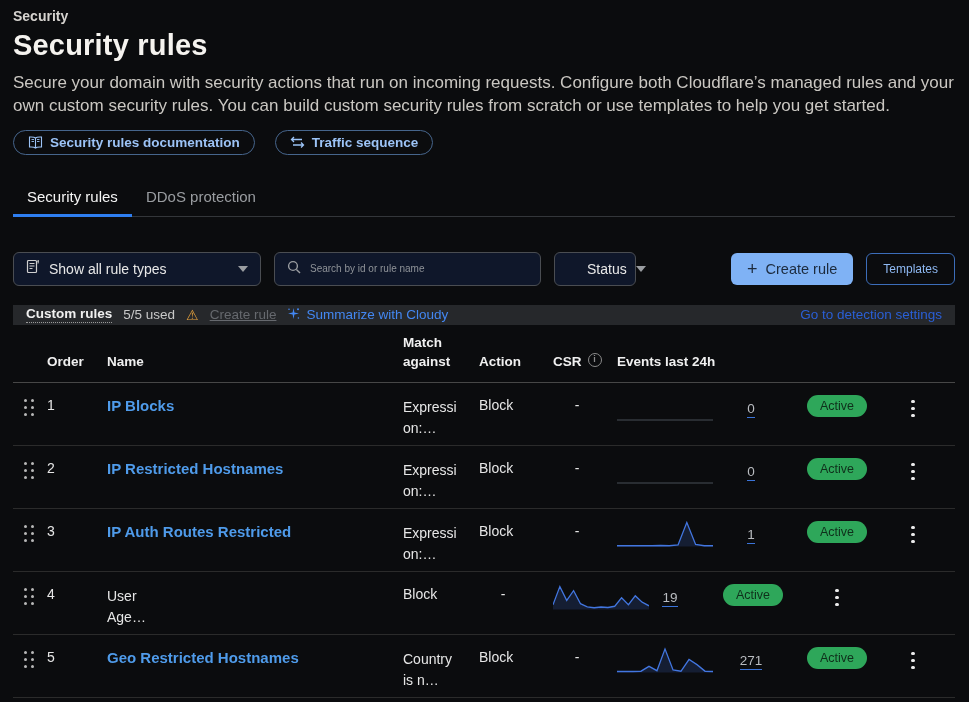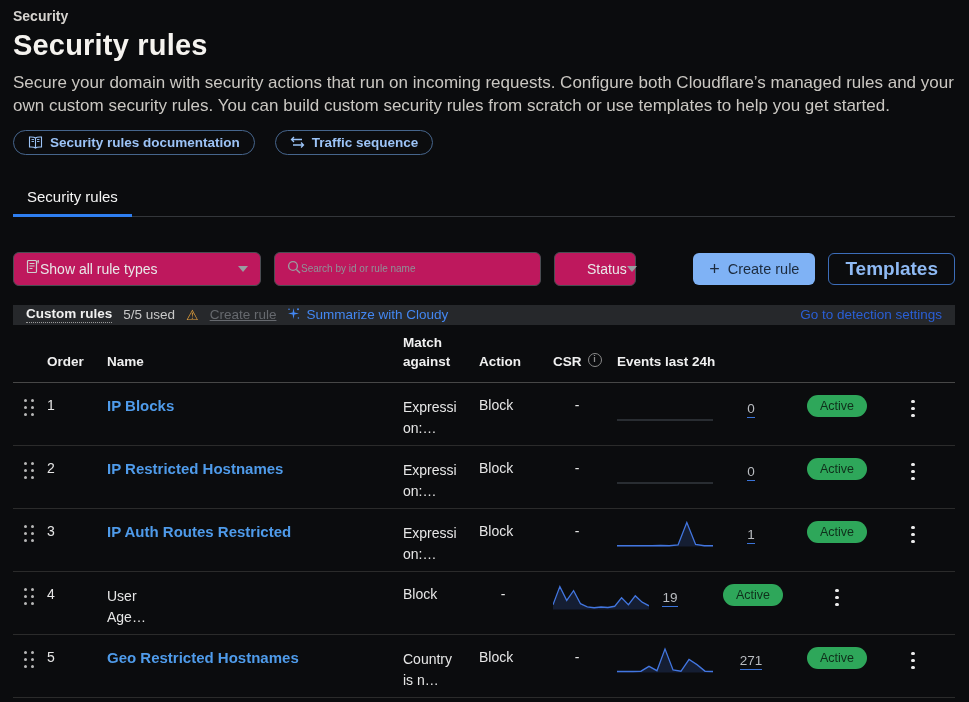--- a/index.html
+++ b/index.html
@@ -27,43 +27,43 @@
   .tabs { display:flex; margin-top:24px; border-bottom:1px solid #33363a; }
   .tab { font-size:15px; color:#9a9da1; padding:9px 14px 11px 14px; position:relative; cursor:pointer; }
   .tab.active { color:#f5f5f5; }
   .tab.active::after {
     content:""; position:absolute; left:0; right:0; bottom:-1px; height:3px;
     background:var(--tab_underline,#2e7ef0);
   }
   
   .filter-row { display:flex; align-items:center; gap:13px; margin-top:35px; }
   .select-box, .search-box {
-    height:34px; border:1px solid #4a4d52; border-radius:6px; background:#be185d;
-    display:flex; align-items:center; padding:0 12px; cursor:pointer;
+    height:34px; border:1px solid #4a4d52; border-radius:6px; background:#0f172a;
+    display:flex; align-items:center; padding:0 12px; gap:9px; cursor:pointer;
   }
   .select-box { width:248px; }
   .select-label { font-size:14px; color:#e8e8e8; flex:1; }
   .chev { width:0; height:0; border-left:5px solid transparent; border-right:5px solid transparent; border-top:6px solid #9a9da1; }
   .search-box { width:267px; cursor:text; }
   .search-box input {
     background:transparent; border:none; outline:none; color:#e8e8e8;
     font-size:10px; width:100%; font-family:inherit;
   }
   .search-box input::placeholder { color:#8f9398; }
   .status-box { width:82px;padding-left:32px; }
   .right-actions { margin-left:auto; display:flex; gap:13px; }
   .create-btn {
     height:32px; background:var(--create_bg,#7fb2f5); color:var(--create_text,#1c2b3e);
     border:none; border-radius:6px; font-size:14.5px; padding:0 16px; cursor:pointer;
     display:flex; align-items:center; gap:8px; font-family:inherit;
   }
   .create-btn .plus { font-size:18px; font-weight:normal; line-height:1; }
   .templates-btn {
     height:32px; background:transparent; color:#8fbaf4; border:1px solid #3c6db9;
-    border-radius:6px; font-size:19px; padding:0 16px; cursor:pointer; font-family:inherit;font-weight:bold;
+    border-radius:6px; font-size:12px; padding:0 16px; cursor:pointer; font-family:inherit;
   }
   
   .custom-bar {
     margin-top:19px; height:20px; background:#26282b; display:flex; align-items:center;
     padding:0 13px; gap:11px; font-size:13.5px;
   }
   .cb-title { font-weight:bold; color:#f0f0f0; border-bottom:1px dotted #9a9a9a; padding-bottom:1px; }
   .cb-usage { color:#c9c9c9; }
   .cb-warning { color:var(--warning,#e8a33d); font-size:14px; line-height:1; }
   .cb-create-disabled { color:#66696e; text-decoration:underline; cursor:default; }
@@ -134,20 +134,21 @@
           <path d="M11 6.5 L13.5 9 L11 11.5 M13.5 9 H3" stroke="#9cc3f6" stroke-width="1.3" fill="none"></path>
         </svg>
       </span>
       <span>Traffic sequence</span>
     </button>
   </div>
 </div>
 
 <div class="tabs">
   <div class="tab active">Security rules</div>
+  <div class="tab">DDoS protection</div>
 </div>
 
 <div class="filter-row">
   <div class="select-box">
     <span>
       <svg width="14" height="15" viewBox="0 0 14 15" fill="none">
         <rect x="1.5" y="1.5" width="9" height="12" rx="1" stroke="#cfcfcf" stroke-width="1.2"></rect>
         <path d="M3.5 4.5 H8.5 M3.5 7 H8.5 M3.5 9.5 H6.5" stroke="#cfcfcf" stroke-width="1"></path>
         <path d="M10 3 L12.5 1.5 L12 4.5" stroke="#cfcfcf" stroke-width="1"></path>
       </svg>

